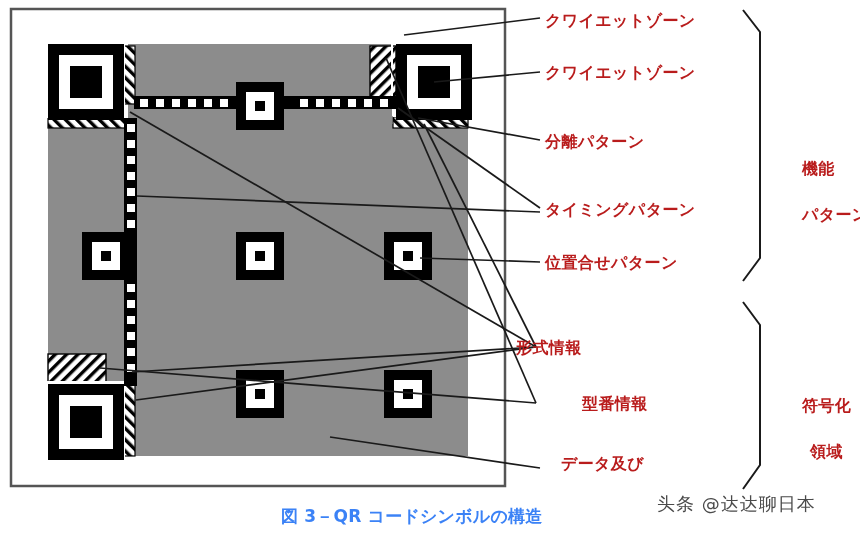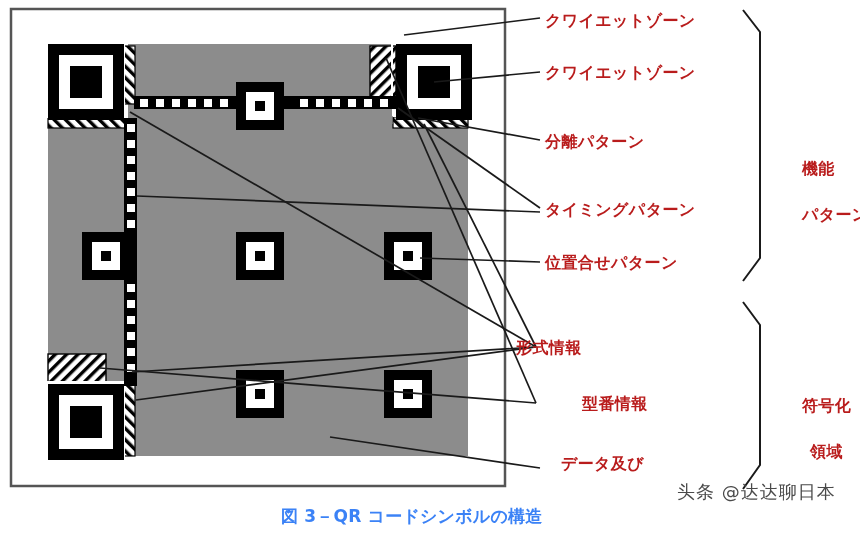--- a/index.html
+++ b/index.html
@@ -213,15 +213,15 @@
   <div class="lbl brk" style="left:778px;top:134px;">
     <span>機能</span><br>
     <span>パターン</span>
   </div>
   <div class="lbl brk" style="left:778px;top:371px;text-align:center;">
     <span>符号化</span><br>
     <span>領域</span>
   </div>
 
   <div class="caption" style="left:281px;top:505px;">図 3－QR コードシンボルの構造</div>
-  <div class="watermark" style="left:657px;top:480px;margin-left:20px;">头条 @达达聊日本</div>
+  <div class="watermark" style="left:657px;top:492px;">头条 @达达聊日本</div>
 
 </div>
 
 </body></html>

